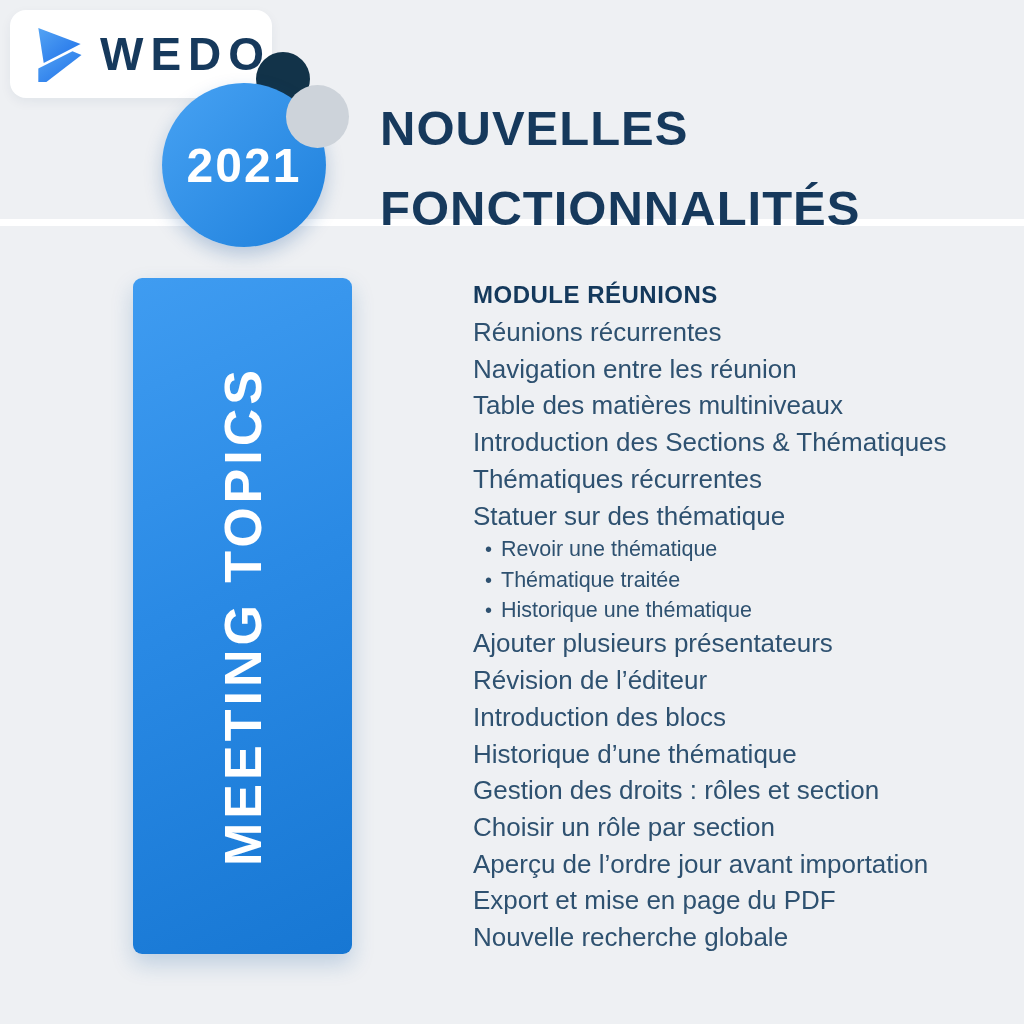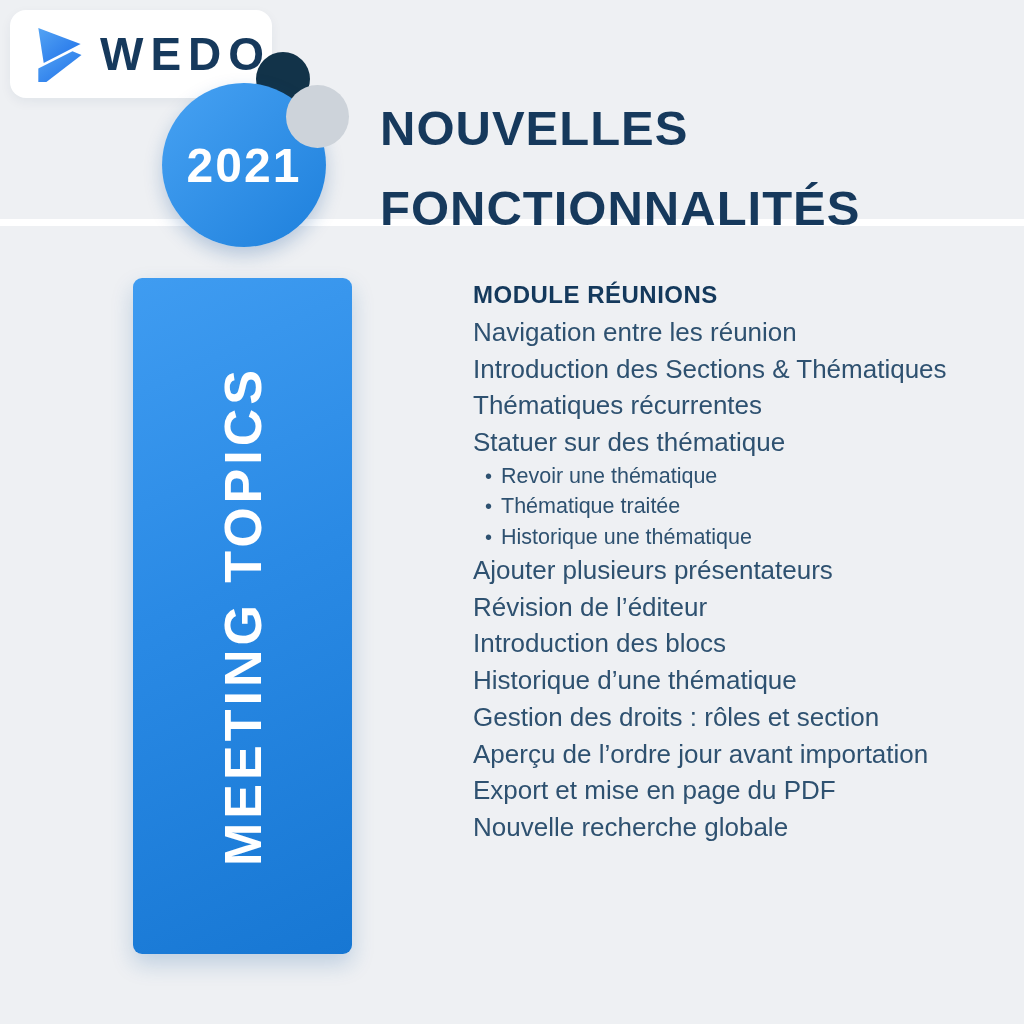--- a/index.html
+++ b/index.html
@@ -171,31 +171,34 @@
     <div>FONCTIONNALITÉS</div>
   </div>
 
   <div class="banner">
     <span class="banner-label">MEETING TOPICS</span>
   </div>
 
   <div class="content">
     <div class="section-title">MODULE RÉUNIONS</div>
     <div>
+        <div class="item level0">Réunions récurrentes</div>
         <div class="item level0">Navigation entre les réunion</div>
+        <div class="item level0">Table des matières multiniveaux</div>
         <div class="item level0">Introduction des Sections &amp; Thématiques</div>
         <div class="item level0">Thématiques récurrentes</div>
         <div class="item level0">Statuer sur des thématique</div>
         <div class="item level1">Revoir une thématique</div>
         <div class="item level1">Thématique traitée</div>
         <div class="item level1">Historique une thématique</div>
         <div class="item level0">Ajouter plusieurs présentateurs</div>
         <div class="item level0">Révision de l’éditeur</div>
         <div class="item level0">Introduction des blocs</div>
         <div class="item level0">Historique d’une thématique</div>
         <div class="item level0">Gestion des droits : rôles et section</div>
+        <div class="item level0">Choisir un rôle par section</div>
         <div class="item level0">Aperçu de l’ordre jour avant importation</div>
         <div class="item level0">Export et mise en page du PDF</div>
         <div class="item level0">Nouvelle recherche globale</div>
       </div>
   </div>
 
 </div>
 
 </body></html>

